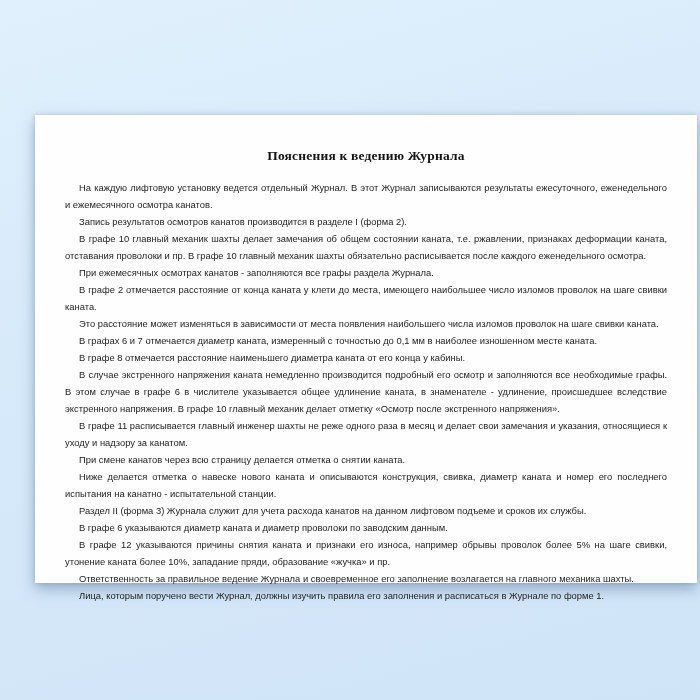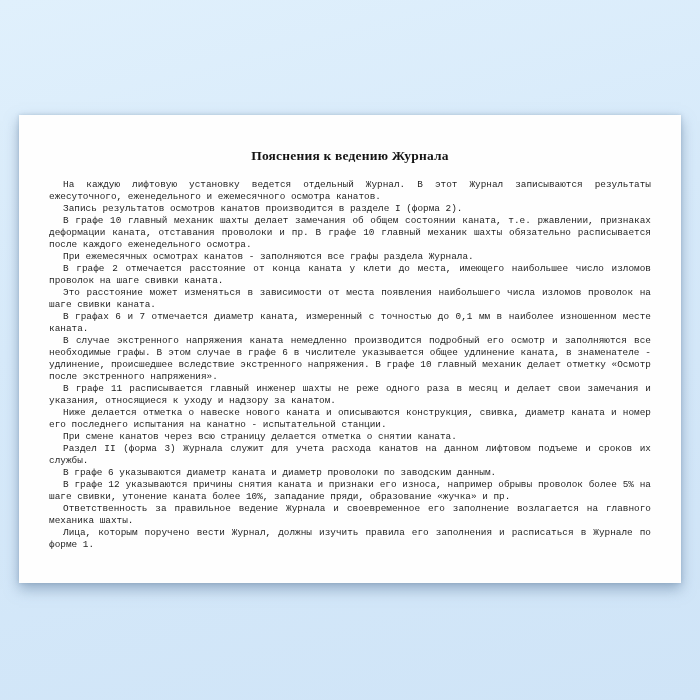--- a/index.html
+++ b/index.html
@@ -10,42 +10,42 @@
     overflow: hidden;
   }
   .backdrop {
     position: relative;
     width: 700px;
     height: 700px;
     background: linear-gradient(165deg, #e0f0fc 0%, #d7eafa 40%, #cfe4f7 100%);
   }
   .page {
     position: absolute;
-    left: 19px;
+    left: 35px;
     top: 115px;
     width: 662px;
     height: 468px;
     background: #fefefe;
     box-shadow: 0 6px 13px rgba(96, 125, 158, 0.55), 0 0 4px rgba(96, 125, 158, 0.30);
     box-sizing: border-box;
     padding: 33px 30px 0 30px;
   }
   .doc-title {
     margin: 0 0 15px 0;
     font-family: "Liberation Serif", "DejaVu Serif", serif;
     font-size: 13.5px;
     font-weight: 700;
     color: #141414;
     text-align: center;
     letter-spacing: 0.2px;
   }
   .doc-body {
-    font-family: Liberation Mono, monospace;
+    font-family: Liberation Sans, sans-serif;
     font-size: 9.4px;
-    line-height: 12px;
+    line-height: 17px;
     color: #1e1e1e;
     text-align: justify;
   }
   .doc-body p {
     margin: 0;
     text-indent: 14px;
   }
 </style>
 </head>
 <body>
@@ -55,24 +55,25 @@
     <h1 class="doc-title">Пояснения к ведению Журнала</h1>
     <div class="doc-body">
 
     <p>На каждую лифтовую установку ведется отдельный Журнал. В этот Журнал записываются результаты ежесуточного, еженедельного и ежемесячного осмотра канатов.</p>
         <p>Запись результатов осмотров канатов производится в разделе I (форма 2).</p>
         <p>В графе 10 главный механик шахты делает замечания об общем состоянии каната, т.е. ржавлении, признаках деформации каната, отставания проволоки и пр. В графе 10 главный механик шахты обязательно расписывается после каждого еженедельного осмотра.</p>
         <p>При ежемесячных осмотрах канатов - заполняются все графы раздела Журнала.</p>
         <p>В графе 2 отмечается расстояние от конца каната у клети до места, имеющего наибольшее число изломов проволок на шаге свивки каната.</p>
         <p>Это расстояние может изменяться в зависимости от места появления наибольшего числа изломов проволок на шаге свивки каната.</p>
         <p>В графах 6 и 7 отмечается диаметр каната, измеренный с точностью до 0,1 мм в наиболее изношенном месте каната.</p>
+        <p>В графе 8 отмечается расстояние наименьшего диаметра каната от его конца у кабины.</p>
         <p>В случае экстренного напряжения каната немедленно производится подробный его осмотр и заполняются все необходимые графы. В этом случае в графе 6 в числителе указывается общее удлинение каната, в знаменателе - удлинение, происшедшее вследствие экстренного напряжения. В графе 10 главный механик делает отметку «Осмотр после экстренного напряжения».</p>
         <p>В графе 11 расписывается главный инженер шахты не реже одного раза в месяц и делает свои замечания и указания, относящиеся к уходу и надзору за канатом.</p>
+        <p>При смене канатов через всю страницу делается отметка о снятии каната.</p>
         <p>Ниже делается отметка о навеске нового каната и описываются конструкция, свивка, диаметр каната и номер его последнего испытания на канатно - испытательной станции.</p>
-        <p>При смене канатов через всю страницу делается отметка о снятии каната.</p>
         <p>Раздел II (форма 3) Журнала служит для учета расхода канатов на данном лифтовом подъеме и сроков их службы.</p>
         <p>В графе 6 указываются диаметр каната и диаметр проволоки по заводским данным.</p>
         <p>В графе 12 указываются причины снятия каната и признаки его износа, например обрывы проволок более 5% на шаге свивки, утонение каната более 10%, западание пряди, образование «жучка» и пр.</p>
         <p>Ответственность за правильное ведение Журнала и своевременное его заполнение возлагается на главного механика шахты.</p>
         <p>Лица, которым поручено вести Журнал, должны изучить правила его заполнения и расписаться в Журнале по форме 1.</p>
       </div>
   </div>
 </div>
 
 </body></html>

